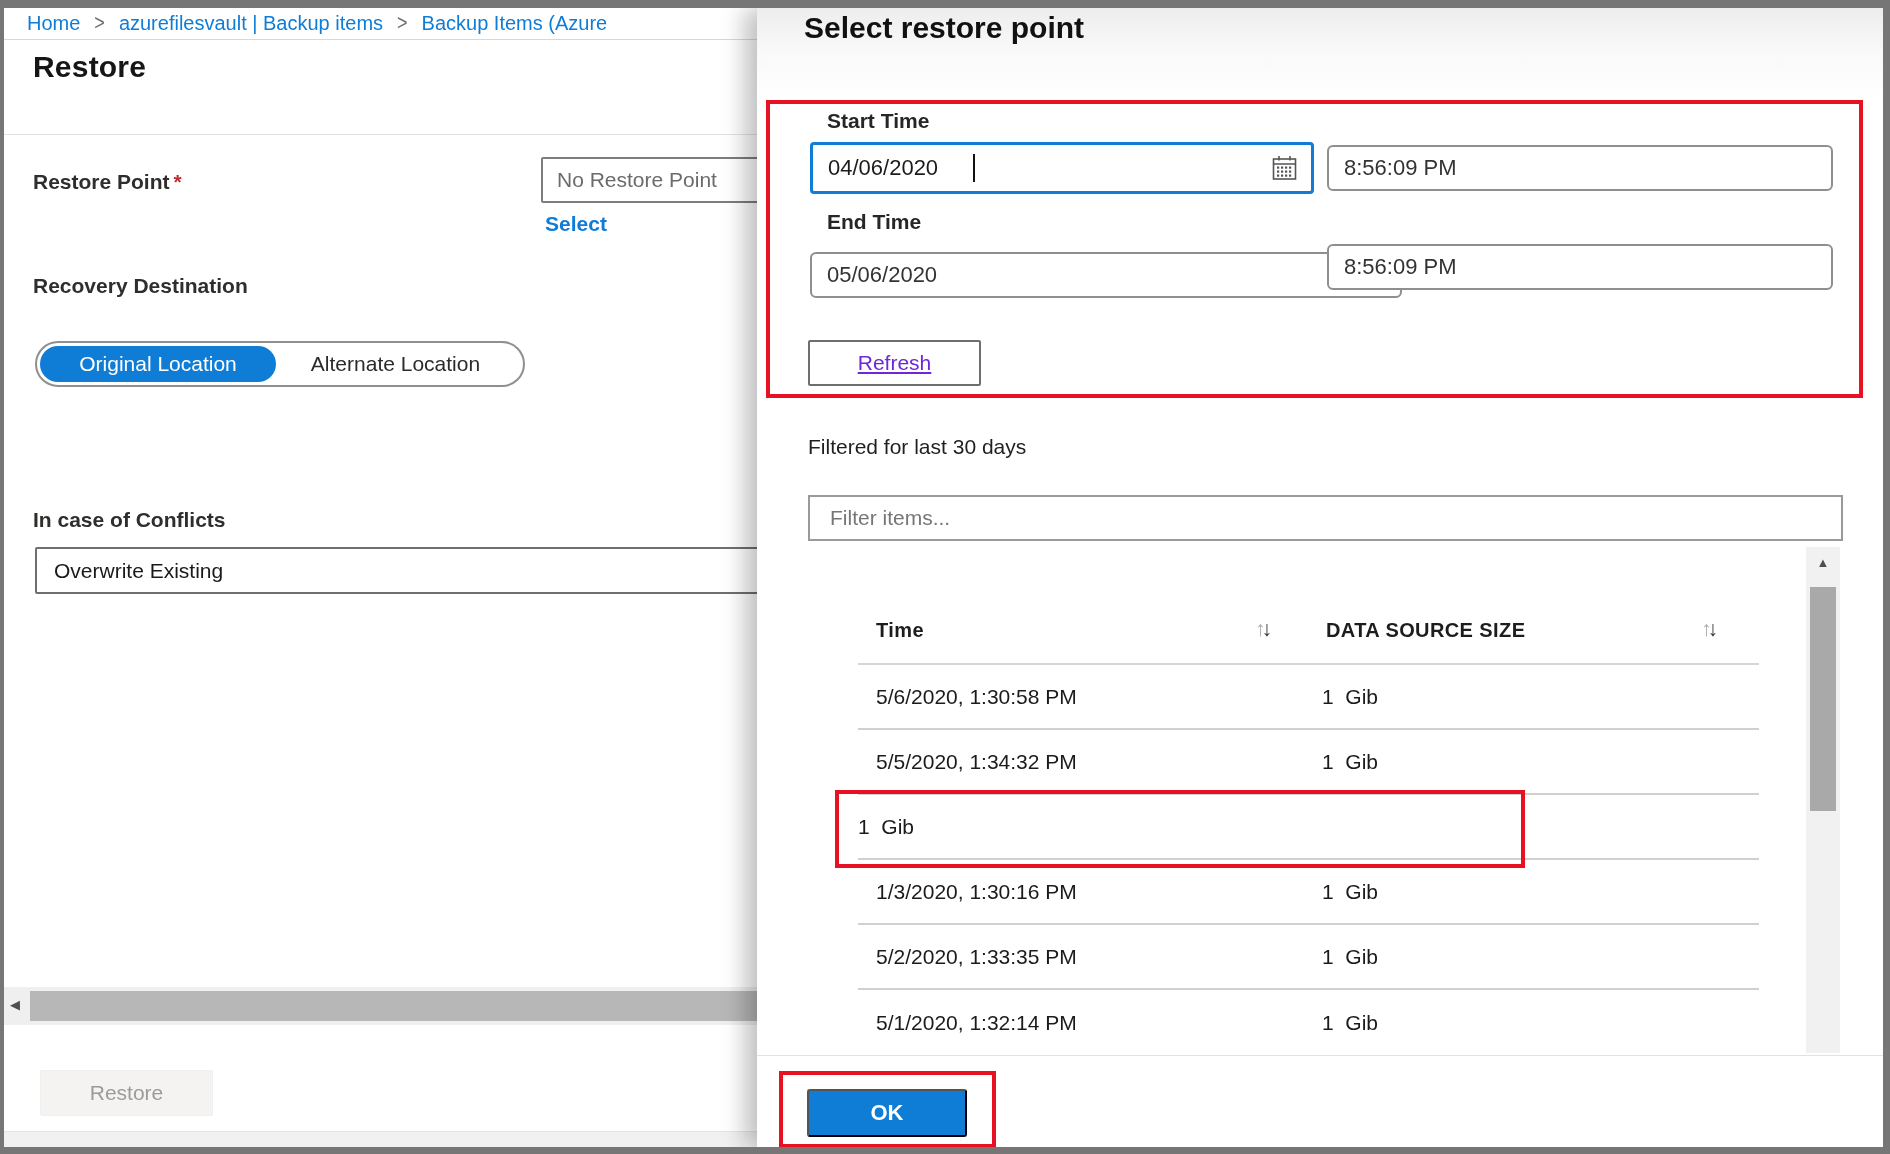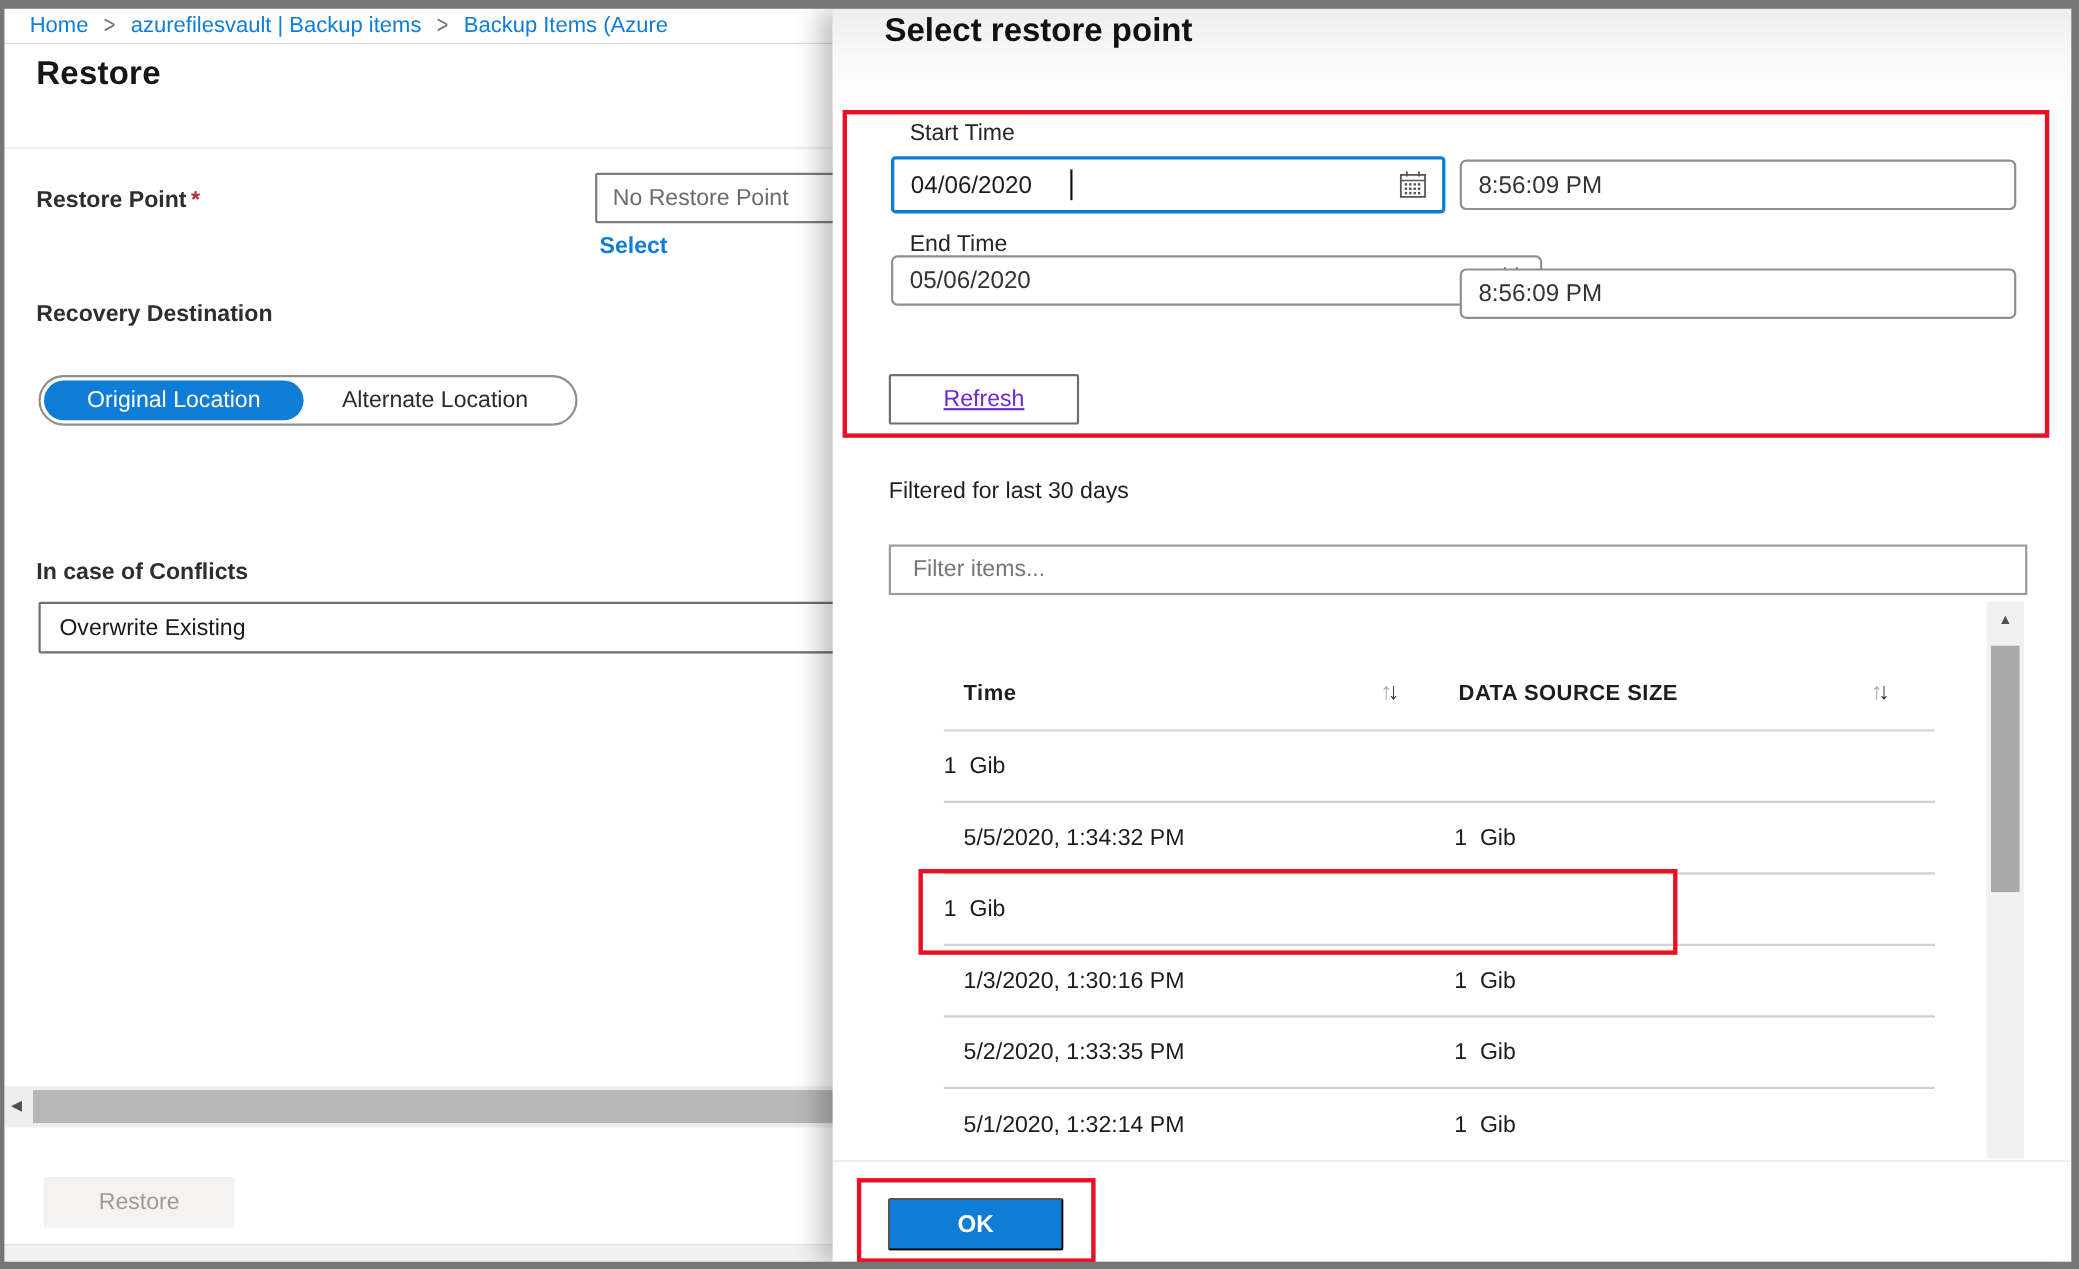--- a/index.html
+++ b/index.html
@@ -79,21 +79,21 @@
   }
   .dialog-header-grad { position:absolute; left:0; top:0; right:0; height:95px;
     background:linear-gradient(180deg,#ededed 0%, #f9f9f9 45%, #ffffff 100%); }
   .dialog-title { position:absolute; left:47px; top:3px; font-size:30px; font-weight:700; color:#111; }
 
   .annotation { position:absolute; border:4px solid var(--red); z-index:30; pointer-events:none; }
   .ann1 { left:9px;  top:92px;   width:1097px; height:298px; }
   .ann2 { left:78px; top:782px;  width:690px;  height:78px; }
   .ann3 { left:22px; top:1063px; width:217px;  height:77px; }
 
-  .dlg-label { position:absolute; font-size:21px; font-weight:400; color:#262626; }
+  .dlg-label { position:absolute; font-size:21px; font-weight:700; color:#262626; }
 
   .date-input-focused {
     position:absolute; left:53px; top:134px; width:504px; height:52px;
     border:3px solid var(--accent); border-radius:4px; background:#fff;
     display:flex; align-items:center; padding-left:15px; font-size:22px; color:#1c1c1c;gap:33px;
   }
   .caret { width:2px; height:28px; background:#111; margin-left:2px; }
   .gray-input {
     position:absolute; height:46px; border:2px solid #8f8f8f; border-radius:6px; background:#fff;
     display:flex; align-items:center; padding-left:15px; font-size:22px; color:#333;
@@ -216,21 +216,21 @@
             <rect x="18" y="20" width="2.2" height="2.2"></rect>
         </g>
       </svg>
     </div>
     <div class="gray-input" style="left:570px; top:137px; width:506px;">
       <span>8:56:09 PM</span>
     </div>
 
     <div class="dlg-label" style="left:70px; top:202px;">End Time</div>
 
-    <div class="gray-input" style="left:53px; top:224px; width:592px;">
+    <div class="gray-input" style="left:53px; top:244px; width:592px;">
       <span>05/06/2020</span>
       <svg class="cal-icon" viewBox="0 0 27 27">
         <rect x="2.5" y="4.5" width="22" height="20" fill="none" stroke="#555" stroke-width="1.6"></rect>
         <line x1="2.5" y1="9.5" x2="24.5" y2="9.5" stroke="#555" stroke-width="1.4"></line>
         <line x1="8" y1="1.5" x2="8" y2="6" stroke="#555" stroke-width="1.6"></line>
         <line x1="19" y1="1.5" x2="19" y2="6" stroke="#555" stroke-width="1.6"></line>
         <g fill="#555">
           <rect x="6" y="12" width="2.2" height="2.2"></rect>
             <rect x="10" y="12" width="2.2" height="2.2"></rect>
             <rect x="14" y="12" width="2.2" height="2.2"></rect>
@@ -262,20 +262,21 @@
     </div>
     <div class="tbl-header" style="left:569px;">DATA SOURCE SIZE</div>
     <div class="sort-icon" style="left:944px;">
       <span class="sort-up">↑</span><span class="sort-down">↓</span>
     </div>
     <div class="tbl-header-line"></div>
 
     <div class="rows">
 
         <div class="row">
+          <div class="cell-time">5/6/2020, 1:30:58 PM</div>
           <div class="cell-size">1  Gib</div>
         </div>
 
         <div class="row">
           <div class="cell-time">5/5/2020, 1:34:32 PM</div>
           <div class="cell-size">1  Gib</div>
         </div>
 
         <div class="row">
           <div class="cell-size">1  Gib</div>

